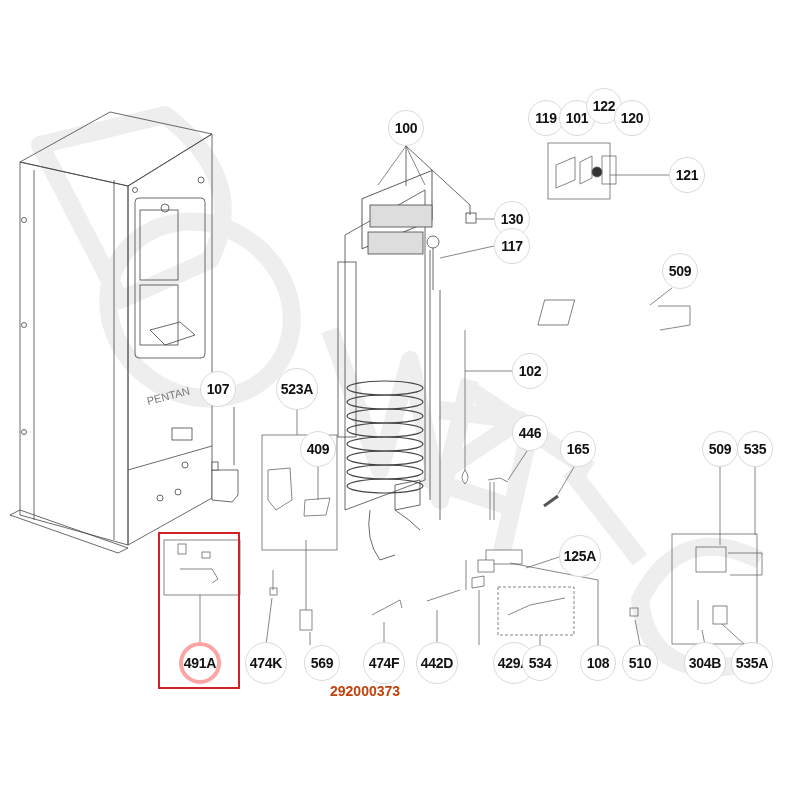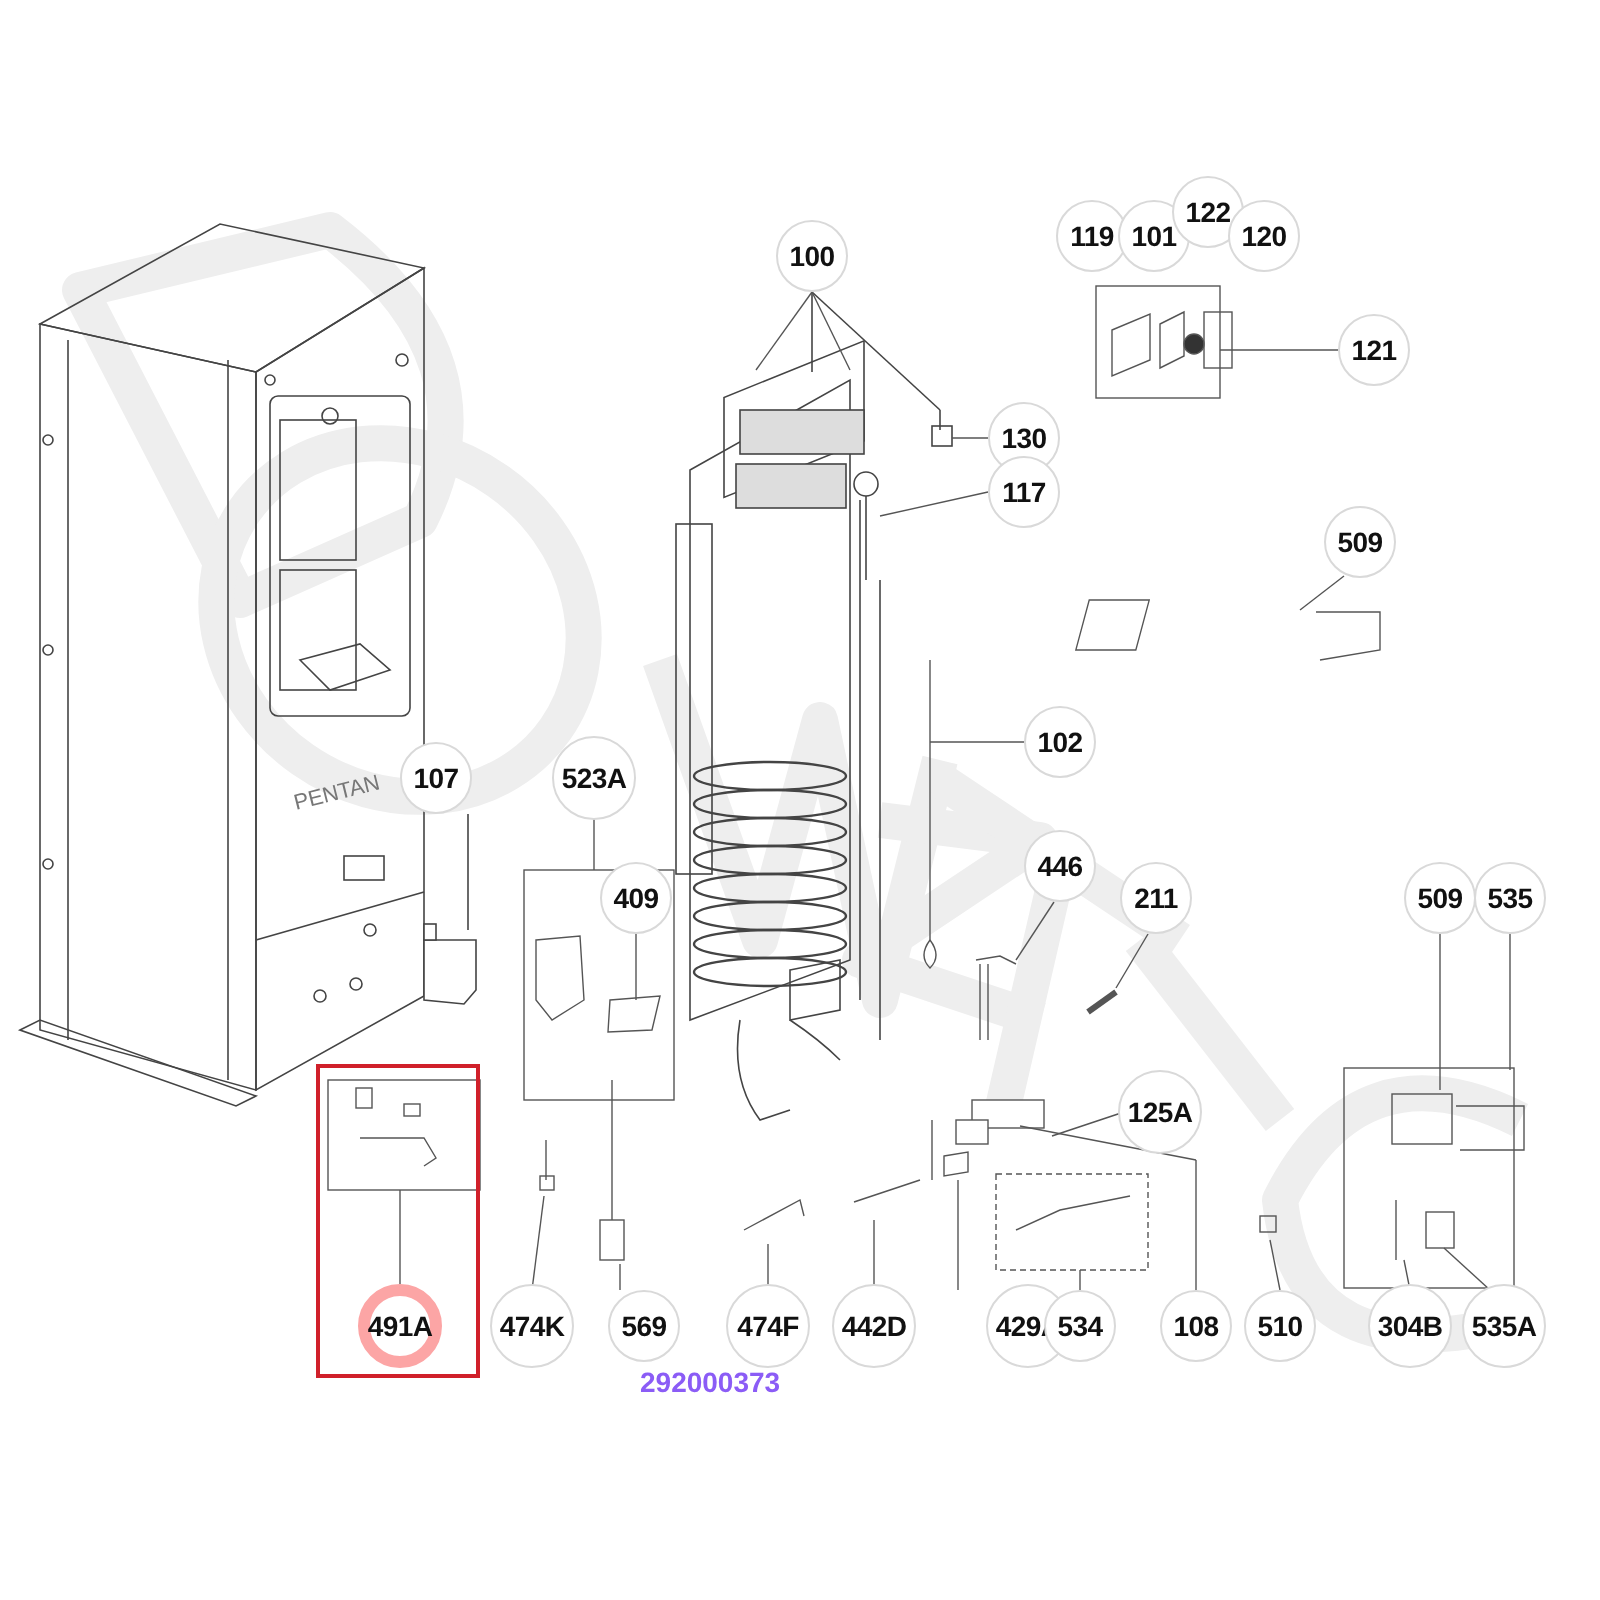--- a/index.html
+++ b/index.html
@@ -6,23 +6,23 @@
     body { width: 800px; height: 800px; position: relative; overflow: hidden; font-family: "Liberation Sans", sans-serif; }
     #stage { position: absolute; left: 0; top: 0; width: 800px; height: 800px; }
     .callout {
       position: absolute; width: 36px; height: 36px; margin-left: -18px; margin-top: -18px;
       border-radius: 50%; border: 1.5px solid #d9d9d9; background: #fff;
       display: flex; align-items: center; justify-content: center;
       font-family: "Liberation Sans", sans-serif; font-weight: bold; font-size: 14px; color: #111;
       letter-spacing: -0.3px; box-sizing: border-box; cursor: pointer;
     }
     .callout.big { width: 42px; height: 42px; margin-left: -21px; margin-top: -21px; }
-    .callout.highlight { border: 6px solid #fca5a5; }
+    .callout.highlight { border: 4px solid #fca5a5; }
     .part-number {
-      position: absolute; left: 320px; top: 683px; font-weight: bold; font-size: 14px; color: #8b5cf6;
+      position: absolute; left: 330px; top: 683px; font-weight: bold; font-size: 14px; color: #c2410c;
       font-family: "Liberation Sans", sans-serif;
     }
     .highlight-box {
       position: absolute; left: 158px; top: 532px; width: 82px; height: 157px;
       border: 2.5px solid #d0202a; box-sizing: border-box;
     }
   </style>
 </head>
 <body>
 
@@ -191,21 +191,21 @@
       <div class="callout" style="left: 632px; top: 118px;">120</div>
       <div class="callout" style="left: 687px; top: 175px;">121</div>
       <div class="callout" style="left: 512px; top: 219px;">130</div>
       <div class="callout" style="left: 512px; top: 246px;">117</div>
       <div class="callout" style="left: 680px; top: 271px;">509</div>
       <div class="callout" style="left: 530px; top: 371px;">102</div>
       <div class="callout" style="left: 218px; top: 389px;">107</div>
       <div class="callout big" style="left: 297px; top: 389px;">523A</div>
       <div class="callout" style="left: 318px; top: 449px;">409</div>
       <div class="callout" style="left: 530px; top: 433px;">446</div>
-      <div class="callout" style="left: 578px; top: 449px;">211</div>
+      <div class="callout" style="left: 578px; top: 449px;">165</div>
       <div class="callout" style="left: 720px; top: 449px;">509</div>
       <div class="callout" style="left: 755px; top: 449px;">535</div>
       <div class="callout big" style="left: 580px; top: 556px;">125A</div>
       <div class="callout big highlight" style="left: 200px; top: 663px;">491A</div>
       <div class="callout big" style="left: 266px; top: 663px;">474K</div>
       <div class="callout" style="left: 322px; top: 663px;">569</div>
       <div class="callout big" style="left: 384px; top: 663px;">474F</div>
       <div class="callout big" style="left: 437px; top: 663px;">442D</div>
       <div class="callout big" style="left: 479px; top: 663px; margin-left: 14px;">429A</div>
       <div class="callout" style="left: 540px; top: 663px;">534</div>

